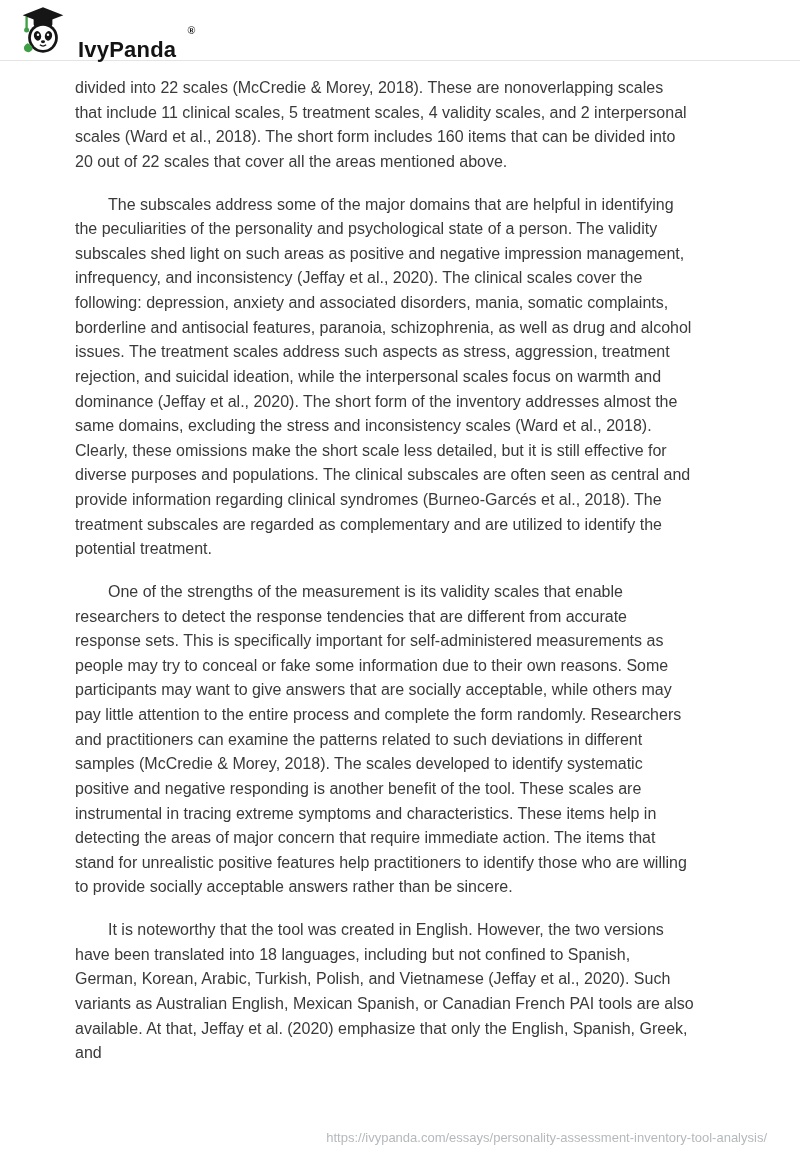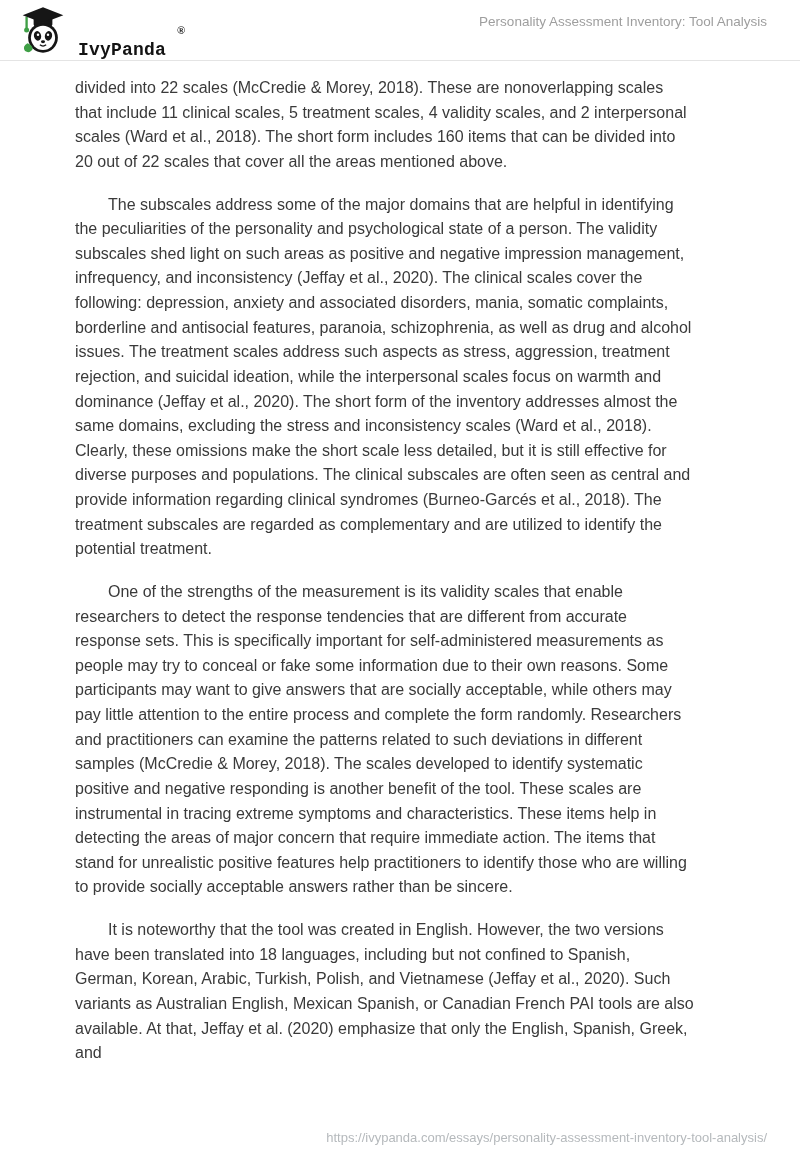--- a/index.html
+++ b/index.html
@@ -26,23 +26,23 @@
     align-items: center;
     gap: 10px;
     cursor: pointer;
   }
   .logo {
     width: 50px;
     height: 50px;
     display: block;
   }
   .brand-name {
-    font-family: Liberation Mono, monospace;
+    font-family: Liberation Sans, sans-serif;
     font-weight: bold;
-    font-size: 18px;
+    font-size: 22px;
     color: #131313;
     letter-spacing: 0.2px;
     margin-top: 40px;
   }
   .brand-reg {
     font-family: "Liberation Serif", serif;
     font-weight: bold;
     font-size: 11px;
     color: #131313;
     vertical-align: super;
@@ -109,21 +109,20 @@
 
         <ellipse cx="32" cy="47" rx="2.6" ry="1.9" fill="#161616"></ellipse>
         <path d="M28 51 Q32 54 36 51" stroke="#161616" stroke-width="1.6" fill="none"></path>
 
         <path d="M12 49 q-7 4 -3 10 q6 4 10 -3 q-2 -6 -7 -7 z" fill="#3f9f46"></path>
       </svg>
     </span>
     <span class="brand-name">IvyPanda</span>
       <span class="brand-reg">®</span>
   </div>
-  <div class="doc-title">Personality Assessment Inventory: Tool Analysis</div>
 </header>
 
 <main class="content">
   <p>divided into 22 scales (McCredie &amp; Morey, 2018). These are nonoverlapping scales that include 11 clinical scales, 5 treatment scales, 4 validity scales, and 2 interpersonal scales (Ward et al., 2018). The short form includes 160 items that can be divided into 20 out of 22 scales that cover all the areas mentioned above.</p>
   <p class="indent">The subscales address some of the major domains that are helpful in identifying the peculiarities of the personality and psychological state of a person. The validity subscales shed light on such areas as positive and negative impression management, infrequency, and inconsistency (Jeffay et al., 2020). The clinical scales cover the following: depression, anxiety and associated disorders, mania, somatic complaints, borderline and antisocial features, paranoia, schizophrenia, as well as drug and alcohol issues. The treatment scales address such aspects as stress, aggression, treatment rejection, and suicidal ideation, while the interpersonal scales focus on warmth and dominance (Jeffay et al., 2020). The short form of the inventory addresses almost the same domains, excluding the stress and inconsistency scales (Ward et al., 2018). Clearly, these omissions make the short scale less detailed, but it is still effective for diverse purposes and populations. The clinical subscales are often seen as central and provide information regarding clinical syndromes (Burneo-Garcés et al., 2018). The treatment subscales are regarded as complementary and are utilized to identify the potential treatment.</p>
   <p class="indent">One of the strengths of the measurement is its validity scales that enable researchers to detect the response tendencies that are different from accurate response sets. This is specifically important for self-administered measurements as people may try to conceal or fake some information due to their own reasons. Some participants may want to give answers that are socially acceptable, while others may pay little attention to the entire process and complete the form randomly. Researchers and practitioners can examine the patterns related to such deviations in different samples (McCredie &amp; Morey, 2018). The scales developed to identify systematic positive and negative responding is another benefit of the tool. These scales are instrumental in tracing extreme symptoms and characteristics. These items help in detecting the areas of major concern that require immediate action. The items that stand for unrealistic positive features help practitioners to identify those who are willing to provide socially acceptable answers rather than be sincere.</p>
   <p class="indent">It is noteworthy that the tool was created in English. However, the two versions have been translated into 18 languages, including but not confined to Spanish, German, Korean, Arabic, Turkish, Polish, and Vietnamese (Jeffay et al., 2020). Such variants as Australian English, Mexican Spanish, or Canadian French PAI tools are also available. At that, Jeffay et al. (2020) emphasize that only the English, Spanish, Greek, and</p>
 </main>
 
 <footer class="footer">

